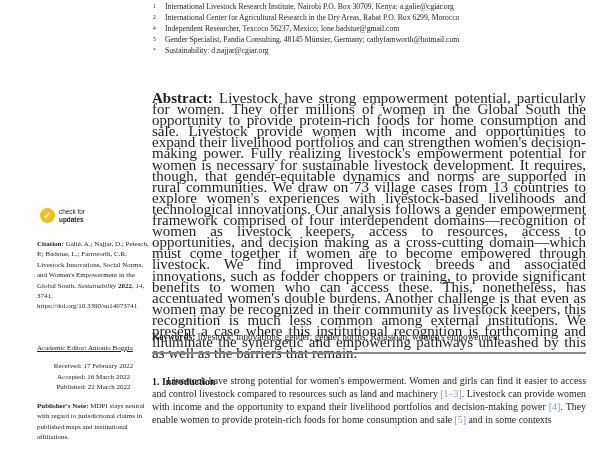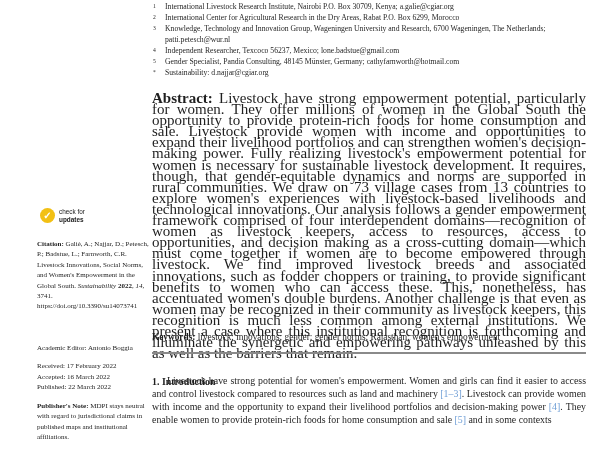--- a/index.html
+++ b/index.html
@@ -28,23 +28,23 @@
     font-family:"Liberation Sans",sans-serif;
     font-size:6.4px; line-height:7.6px; color:#222;
   }
   .badge-text .bt2 { font-weight:bold; }
   .margin-block {
     position:absolute; left:37px; width:113px;
     font-size:7px; line-height:10.4px; color:#242424;
     text-align:left;
   }
   .citation-block { top:239px; }
-  .editor-block   { top:343px; }
+  .editor-block   { top:343px;text-decoration:underline; }
   .dates-block    { top:361px; }
-  .dates-block div { line-height:10.6px; }
+  .dates-block div { line-height:10.6px;text-align:center; }
   .note-block     { top:401px; }
   .ital { font-style:italic; }
   .bld  { font-weight:bold; }
   .doi-link { color:#242424; cursor:pointer; }
   
   .main-col { position:absolute; left:152px; width:434px; }
   .affils { top:1px; font-size:7.7px; line-height:11px; }
   .affil-row { display:flex; }
   .affil-marker {
     flex:0 0 13px; font-size:5.6px; position:relative; top:-0.5px;
@@ -103,24 +103,20 @@
   <div class="main-col affils">
     <div class="affil-row">
       <span class="affil-marker">1</span>
       <span class="affil-text">International Livestock Research Institute, Nairobi P.O. Box 30709, Kenya; a.galie@cgiar.org</span>
     </div>
     <div class="affil-row">
       <span class="affil-marker">2</span>
       <span class="affil-text">International Center for Agricultural Research in the Dry Areas, Rabat P.O. Box 6299, Morocco</span>
     </div>
     <div class="affil-row">
-      <span class="affil-marker">3</span>
-      <span class="affil-text">Knowledge, Technology and Innovation Group, Wageningen University and Research, 6700 Wageningen, The Netherlands; patti.petesch@wur.nl</span>
-    </div>
-    <div class="affil-row">
       <span class="affil-marker">4</span>
       <span class="affil-text">Independent Researcher, Texcoco 56237, Mexico; lone.badstue@gmail.com</span>
     </div>
     <div class="affil-row">
       <span class="affil-marker">5</span>
       <span class="affil-text">Gender Specialist, Pandia Consulting, 48145 Münster, Germany; cathyfarnworth@hotmail.com</span>
     </div>
     <div class="affil-row">
       <span class="affil-marker">*</span>
       <span class="affil-text">Sustainability: d.najjar@cgiar.org</span>

